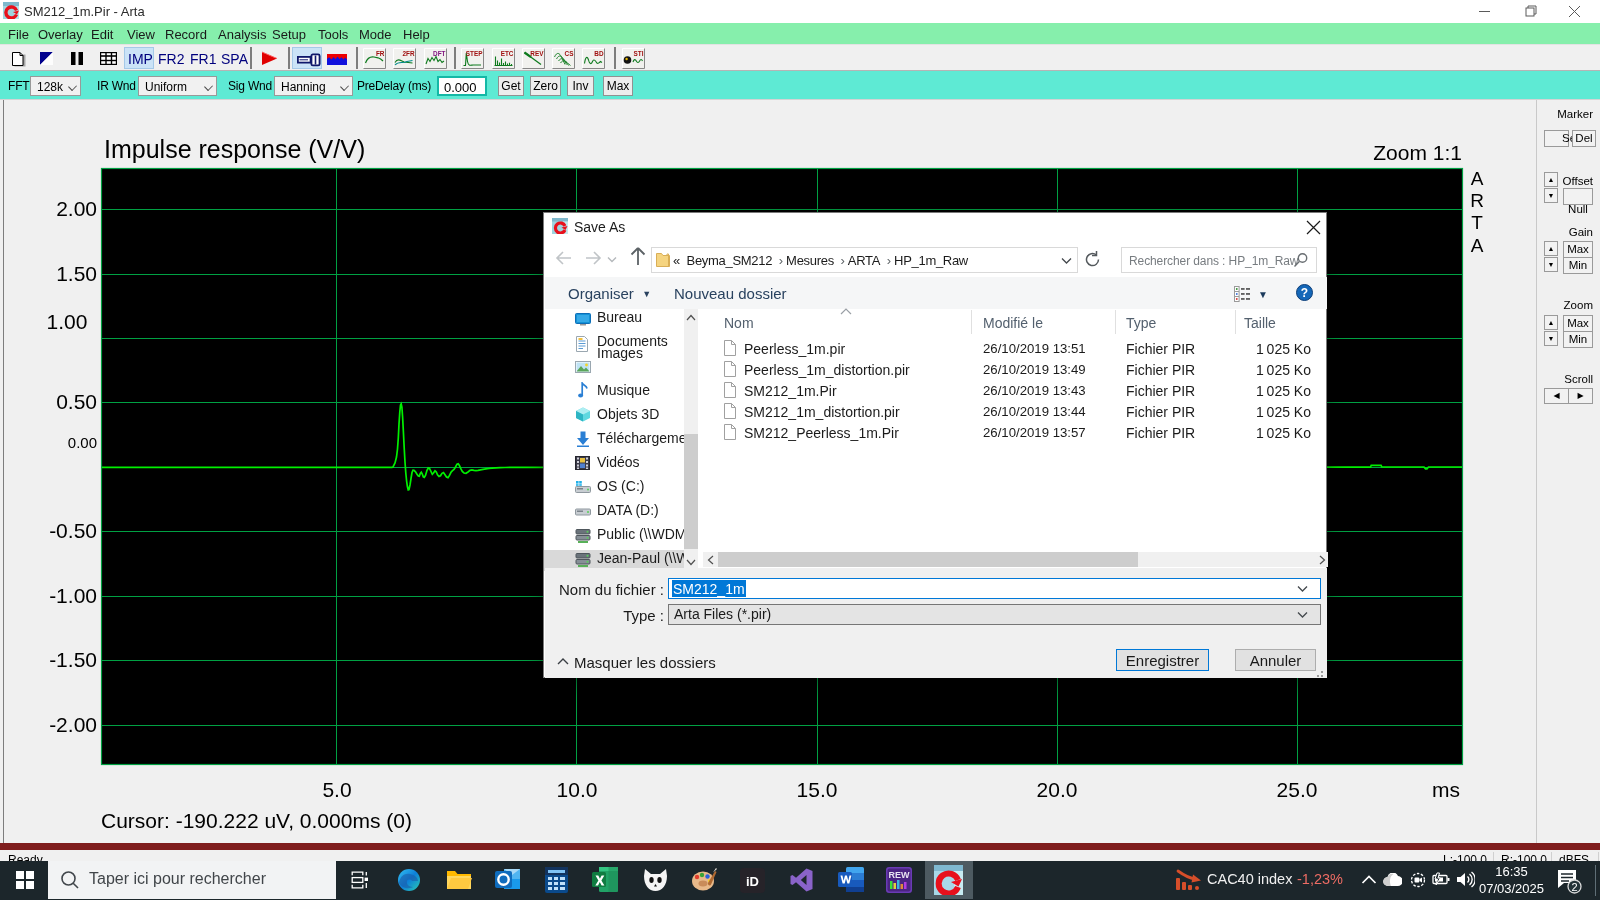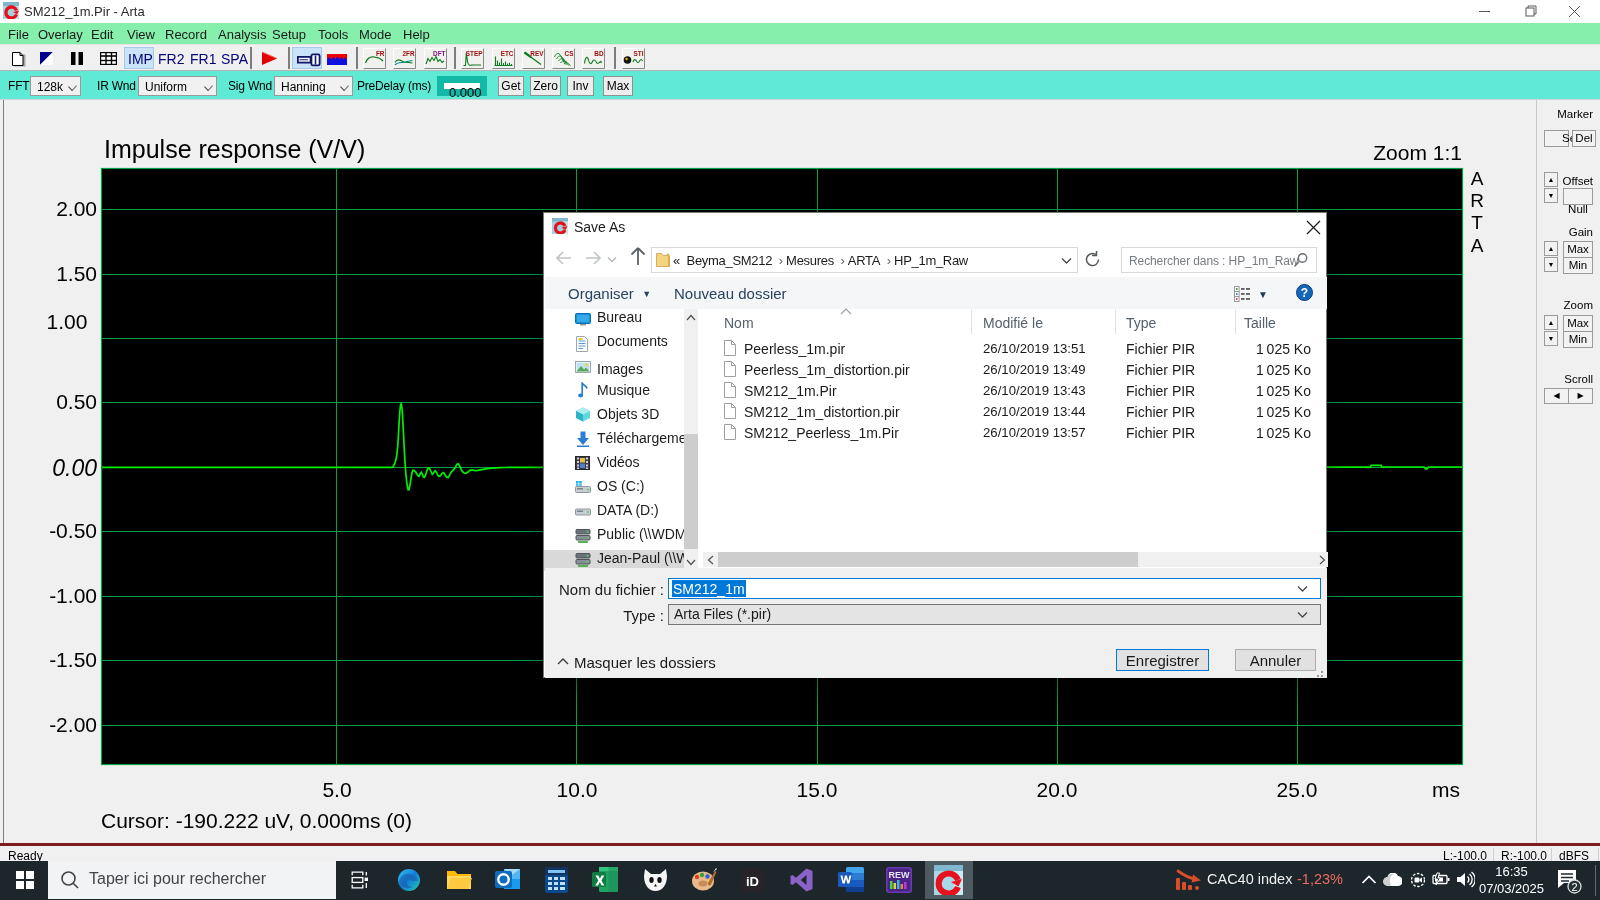--- a/index.html
+++ b/index.html
@@ -32,21 +32,21 @@
 #client { position:absolute; top:100px; left:0; width:1600px; height:744px; background:#f0f0f0; }
 #rsep { position:absolute; top:100px; left:1536px; width:1px; height:744px; background:#c9c9c9; }
 .charttxt { position:absolute; color:#000; }
 
 
 .ctl-lbl { position:absolute; font-size:11.5px; color:#000; }
 .ctl-btn { position:absolute; background:#f2f2f2; border:1px solid #9a9a9a; font-size:11.5px; color:#000; text-align:center; }
 .spin { position:absolute; width:14px; height:15px; background:#f2f2f2; border:1px solid #9a9a9a; font-size:7px; color:#000; text-align:center; line-height:13px; }
 
 
-#statusbar { position:absolute; top:843px; left:0; width:1600px; height:18px; background:#f0f0f0; border-top:3px solid #7f1d1d; font-size:12px; color:#000; }
+#statusbar { position:absolute; top:843px; left:0; width:1600px; height:18px; background:#f0f0f0; border-top:7px solid #7f1d1d; font-size:12px; color:#000; }
 
 
 #taskbar { position:absolute; top:861px; left:0; width:1600px; height:39px; background:#1c262b; }
 
 
 #dialog { position:absolute; left:543px; top:212px; width:784px; height:466px; background:#fff; border:1px solid #7a7a7a; box-shadow:0 6px 20px rgba(0,0,0,0.45); }
 .dlgtxt { position:absolute; font-size:14px; color:#1b1b1b; white-space:nowrap; }
 </style>
 </head>
 <body>
@@ -212,21 +212,21 @@
     <div class="combo" style="left:138px;width:79px;">
         <span class="ctext">Uniform</span>
         <span class="cchev"></span>
       </div>
     <div class="lbl2" style="left:228px;">Sig Wnd</div>
     <div class="combo" style="left:274px;width:79px;">
         <span class="ctext">Hanning</span>
         <span class="cchev"></span>
       </div>
     <div class="lbl2" style="left:357px;">PreDelay (ms)</div>
-    <div class="abs" style="left:437px;top:5px;width:50px;height:20px;background:#fff;border:7px solid #14b8a6;font-size:13px;padding:2px 8px 0 5px;">0.000</div>
+    <div class="abs" style="left:437px;top:5px;width:50px;height:20px;background:#fff;border:2px solid #14b8a6;font-size:13px;padding:2px 8px 0 5px;">0.000</div>
     <div class="btn2" style="left:498px;width:26px;">Get</div>
     <div class="btn2" style="left:530px;width:31px;">Zero</div>
     <div class="btn2" style="left:567px;width:27px;">Inv</div>
     <div class="btn2" style="left:603px;width:30px;">Max</div>
   </div>
 
   <div id="client"></div>
   <div class="abs" style="left:3px;top:100px;width:1px;height:743px;background:#7d7d7d;"></div>
   <div id="rsep"></div>
 
@@ -263,21 +263,21 @@
         480.5,469.9 483,469.4 486,468.9 489,468.5 492,468.2 496,467.9 500,467.7 505,467.5
         515,467.4 600,467.3 1360,467.2 1370.5,467.2 1371.2,465.4 1381,465.4 1381.8,467
         1424,467 1425.5,468.8 1427,468.8 1428.5,467 1462,467"></polyline>
     </svg>
     <div class="charttxt" style="left:104px;top:35px;font-size:25px;">Impulse response (V/V)</div>
     <div class="charttxt" style="left:1347px;top:41px;font-size:21px;width:115px;text-align:right;">Zoom 1:1</div>
     <div class="charttxt" style="left:37px;top:97px;font-size:21px;width:60px;text-align:right;">2.00</div>
     <div class="charttxt" style="left:37px;top:162px;font-size:21px;width:60px;text-align:right;">1.50</div>
     <div class="charttxt" style="left:37px;top:210px;font-size:21px;width:60px;text-align:center;">1.00</div>
     <div class="charttxt" style="left:37px;top:290px;font-size:21px;width:60px;text-align:right;">0.50</div>
-    <div class="charttxt" style="left:37px;top:355px;font-size:23px;width:60px;text-align:right;font-style:italic;">0.00</div>
+    <div class="charttxt" style="left:37px;top:334px;font-size:15px;width:60px;text-align:right;">0.00</div>
     <div class="charttxt" style="left:30px;top:419px;font-size:21px;width:67px;text-align:right;">-0.50</div>
     <div class="charttxt" style="left:30px;top:484px;font-size:21px;width:67px;text-align:right;">-1.00</div>
     <div class="charttxt" style="left:30px;top:548px;font-size:21px;width:67px;text-align:right;">-1.50</div>
     <div class="charttxt" style="left:30px;top:613px;font-size:21px;width:67px;text-align:right;">-2.00</div>
     <div class="charttxt" style="left:307px;top:678px;font-size:21px;width:60px;text-align:center;">5.0</div>
     <div class="charttxt" style="left:547px;top:678px;font-size:21px;width:60px;text-align:center;">10.0</div>
     <div class="charttxt" style="left:787px;top:678px;font-size:21px;width:60px;text-align:center;">15.0</div>
     <div class="charttxt" style="left:1027px;top:678px;font-size:21px;width:60px;text-align:center;">20.0</div>
     <div class="charttxt" style="left:1267px;top:678px;font-size:21px;width:60px;text-align:center;">25.0</div>
     <div class="charttxt" style="left:1432px;top:678px;font-size:21px;">ms</div>
@@ -639,21 +639,21 @@
           </g>
           <rect x="3.5" y="2" width="4" height="2" fill="#f0c040"></rect>
         </svg>
       <div class="dlgtxt" style="left:53px;top:24px;">Documents</div>
       <svg class="abs" style="left:31px;top:52px;" width="16" height="12" viewBox="0 0 16 12">
           <rect x="0.5" y="0.5" width="15" height="11" fill="#fff" stroke="#9aa7b0"></rect>
           <rect x="1.5" y="1.5" width="13" height="9" fill="#bfe3f5"></rect>
           <path d="M1.5 10.5 L6 5 L9 8.5 L11 6.5 L14.5 10.5 z" fill="#5aa55a"></path>
           <circle cx="11.5" cy="4" r="1.4" fill="#f5d327"></circle>
         </svg>
-      <div class="dlgtxt" style="left:53px;top:52px;">Images</div>
+      <div class="dlgtxt" style="left:53px;top:36px;">Images</div>
       <svg class="abs" style="left:34px;top:73px;" width="11" height="16" viewBox="0 0 11 16">
           <path d="M4.2 13 V1.2 C5.5 3.5 8.5 3.2 9 6.5" fill="none" stroke="#2a7fd4" stroke-width="1.7"></path>
           <ellipse cx="2.6" cy="13.4" rx="2.5" ry="2" fill="#2a7fd4"></ellipse>
         </svg>
       <div class="dlgtxt" style="left:53px;top:73px;">Musique</div>
       <svg class="abs" style="left:31px;top:98px;" width="16" height="15" viewBox="0 0 16 15">
           <path d="M8 0.5 L15 4 V11 L8 14.5 L1 11 V4 z" fill="#5fd8e0"></path>
           <path d="M8 0.5 L15 4 L8 7.5 L1 4 z" fill="#aeeef2"></path>
           <path d="M8 7.5 V14.5 L1 11 V4 z" fill="#2db5c4"></path>
         </svg>

